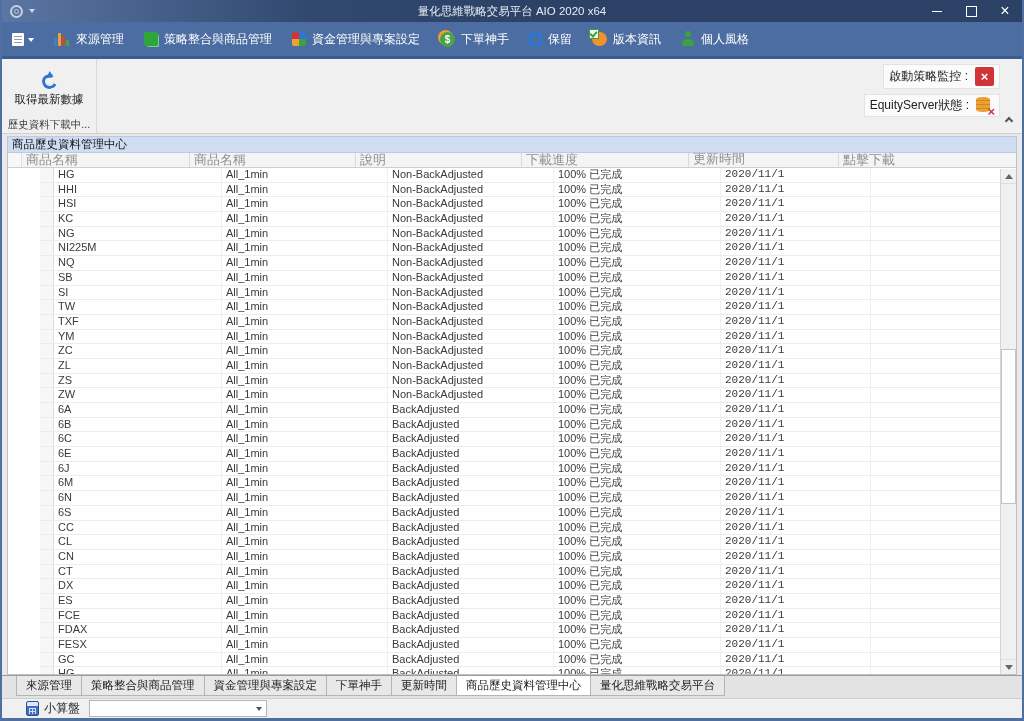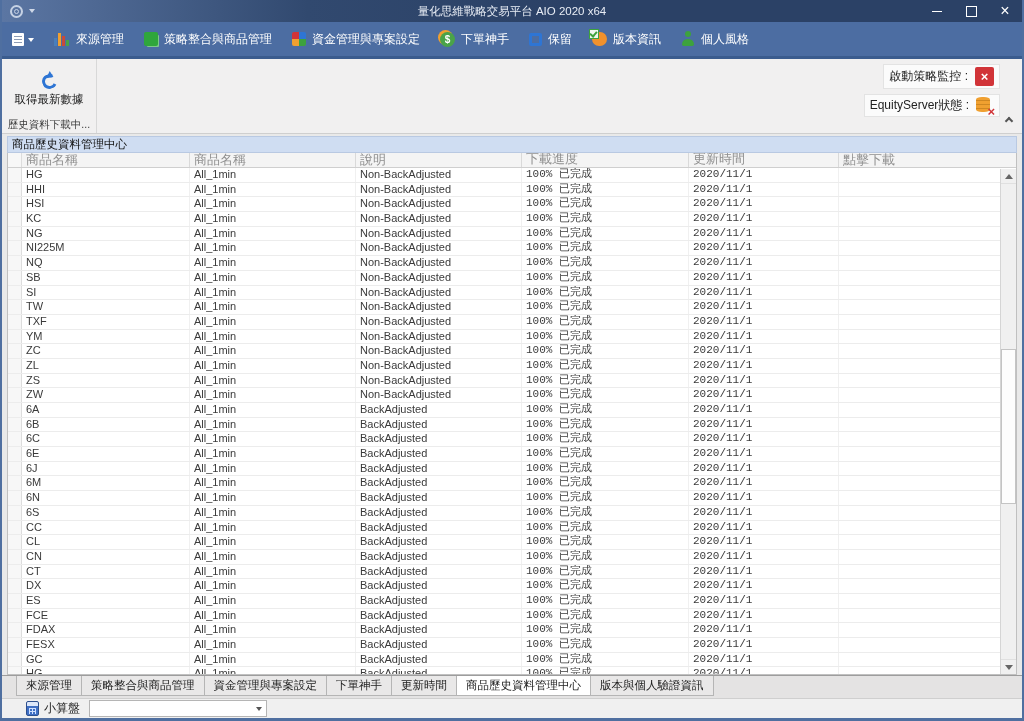--- a/index.html
+++ b/index.html
@@ -87,27 +87,27 @@
 
   
   .content { flex:1; display:flex; flex-direction:column; background:#e9e9e9; padding:2px 5px 0 5px; overflow:hidden; }
   .section-header { height:17px; flex:0 0 17px; background:#cfddf2; border:1px solid #b9c9e2; font-size:11.5px;
                     color:#111; padding-left:4px; line-height:15px; }
   .table-wrap { flex:1; background:#fff; border:1px solid #c0c0c0; border-top:none; display:flex; flex-direction:column;
                 position:relative; overflow:hidden; }
   .thead { height:15px; flex:0 0 15px; display:flex; background:#f4f4f4; border-bottom:1px solid #cfcfcf; }
   .th { font-size:13px; color:#8f8f8f; padding-left:4px; line-height:14px; border-right:1px solid #d9d9d9; overflow:hidden; white-space:nowrap; }
   .tbody { flex:1; margin-right:16px; overflow:hidden; }
-  .tr { height:14.7px; display:flex; border-bottom:1px solid #ececec; background:#fff; }
+  .tr { height:14.7px; display:flex; border-bottom:1px solid #ececec; background:#fff;margin-left:32px; }
   .td { font-size:11px; color:#3a3a3a; padding-left:4px; line-height:13.7px; border-right:1px solid #f0f0f0; overflow:hidden; white-space:nowrap; }
   .sel { width:14px; flex:0 0 14px; background:#f7f7f7; border-right:1px solid #ddd; padding-left:0; }
   .c0 { width:168px; flex:0 0 168px; }
   .c1 { width:166px; flex:0 0 166px; }
   .c2 { width:166px; flex:0 0 166px; }
-  .c3 { width:167px; flex:0 0 167px;font-family:Liberation Mono, monospace; }
+  .c3 { width:167px; flex:0 0 167px; }
   .c4 { width:150px; flex:0 0 150px;font-family:Liberation Mono, monospace; }
   .c5 { flex:1; border-right:none; }
   .vscroll { position:absolute; top:16px; right:0; bottom:0; width:16px; background:#f0f0f0; border-left:1px solid #d5d5d5; }
   .sarrow { position:absolute; left:0; right:0; height:15px; display:flex; align-items:center; justify-content:center; background:#f0f0f0; }
   .sarrow.up { top:0; border-bottom:1px solid #e0e0e0; }
   .sarrow.down { bottom:0; border-top:1px solid #e0e0e0; }
   .sarrow.up::before { content:""; border:4px solid transparent; border-bottom:5px solid #666; margin-top:-4px; }
   .sarrow.down::before { content:""; border:4px solid transparent; border-top:5px solid #666; margin-bottom:-4px; }
   .sthumb { position:absolute; left:0; right:0; top:180px; height:155px; background:#fdfdfd; border:1px solid #c4c4c4; }
 
@@ -598,21 +598,21 @@
       <span class="btab">策略整合與商品管理</span>
 
       <span class="btab">資金管理與專案設定</span>
 
       <span class="btab">下單神手</span>
 
       <span class="btab">更新時間</span>
 
       <span class="btab active">商品歷史資料管理中心</span>
 
-      <span class="btab">版本與個人驗證資訊</span>
+      <span class="btab">量化思維戰略交易平台</span>
     </div>
 
   <div class="statusbar">
     <span class="ic-calc"></span>
     <span class="sb-label">小算盤</span>
     <span class="combo">
       <span class="combo-val"></span>
       <span class="combo-arrow"></span>
     </span>
   </div>

